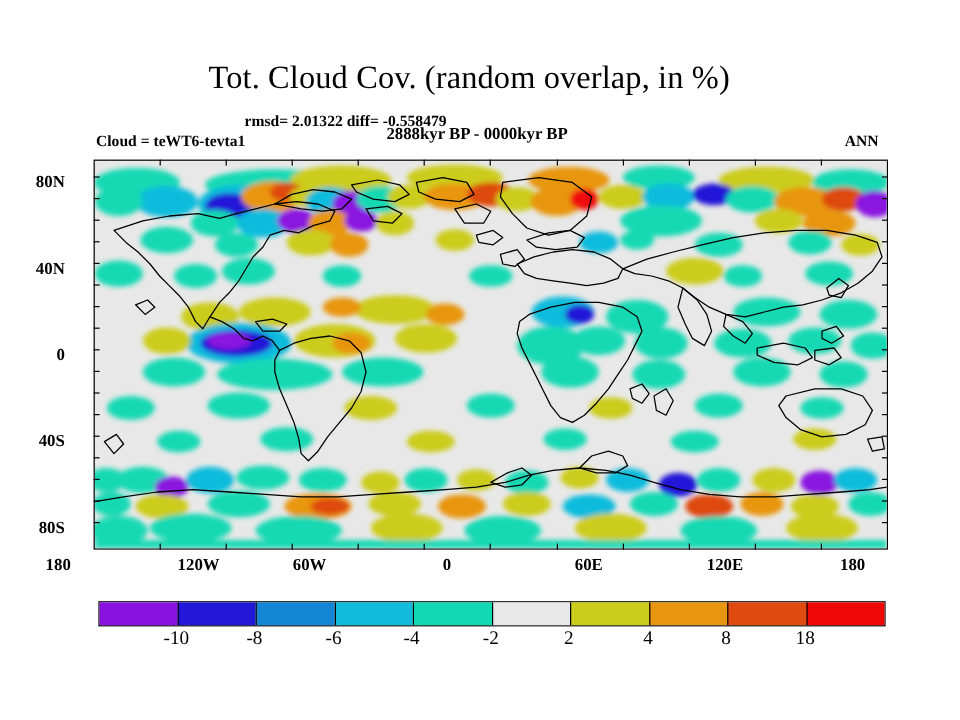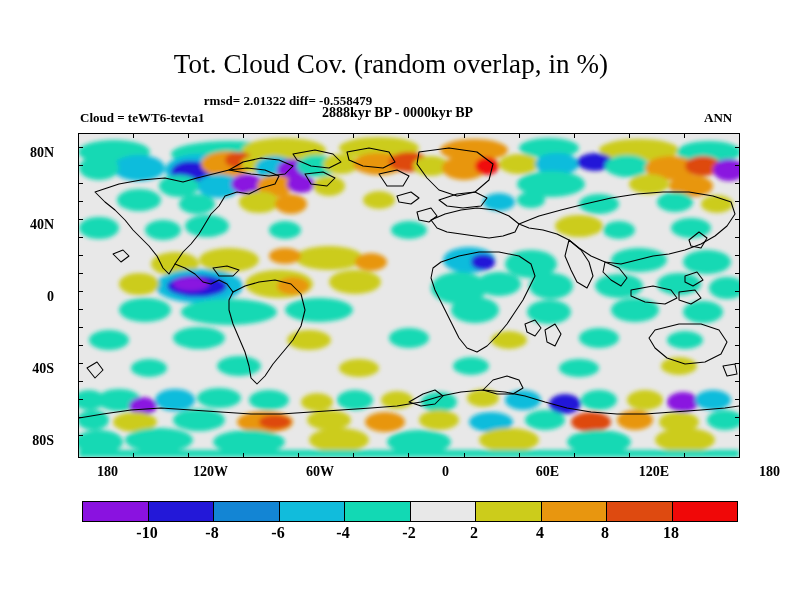--- a/index.html
+++ b/index.html
@@ -45,42 +45,42 @@
     overflow:hidden;
   }
   #fieldsvg{position:absolute;left:0;top:0;width:660px;height:323px;display:block;}
 
   
   .ylab{
     position:absolute;right:746px;width:60px;text-align:right;
     font-size:14px;font-weight:bold;line-height:14px;
   }
   .xlab{
-    position:absolute;top:464px;width:80px;text-align:right;
+    position:absolute;top:464px;width:80px;text-align:left;
     font-size:14px;font-weight:bold;line-height:16px;
   }
 
   
   .tick{position:absolute;background:#000;}
   .tk-l{width:5px;height:1px;}
   .tk-r{width:5px;height:1px;}
   .tk-t{width:1px;height:5px;}
   .tk-b{width:1px;height:5px;}
 
   
   #cbar{
     position:absolute;left:82px;top:501px;width:656px;height:21px;
     border:1px solid #000;box-sizing:border-box;
     display:flex;
   }
   #cbar div{flex:1 1 0;height:100%;}
   #cbar div + div{border-left:1px solid #000;}
   .cblab{
     position:absolute;top:524px;width:60px;text-align:center;
-    font-size:16px;font-weight:bold;line-height:18px;
+    font-size:16px;font-weight:normal;line-height:18px;
   }
 </style>
 </head>
 <body>
 
 <div id="stage">
 
   <div class="title">Tot. Cloud Cov. (random overlap, in %)</div>
   <div class="stats">rmsd= 2.01322 diff= -0.558479</div>
   <div class="period">2888kyr BP - 0000kyr BP</div>
@@ -393,21 +393,21 @@
   </div>
 
   <div class="ylab" style="top:146px">80N</div>
   <div class="ylab" style="top:218px">40N</div>
   <div class="ylab" style="top:290px">0</div>
   <div class="ylab" style="top:362px">40S</div>
   <div class="ylab" style="top:434px">80S</div>
 
   <div class="xlab" style="left:38px">180</div>
   <div class="xlab" style="left:148px">120W</div>
-  <div class="xlab" style="left:254px">60W</div>
+  <div class="xlab" style="left:244px">60W</div>
   <div class="xlab" style="left:369px">0</div>
   <div class="xlab" style="left:479px">60E</div>
   <div class="xlab" style="left:589px">120E</div>
   <div class="xlab" style="left:700px">180</div>
 
   <div id="cbar">
     <div style="background: rgb(138, 18, 224);"></div>
     <div style="background: rgb(35, 24, 216);"></div>
     <div style="background: rgb(19, 133, 212);"></div>
     <div style="background: rgb(17, 188, 220);"></div>

